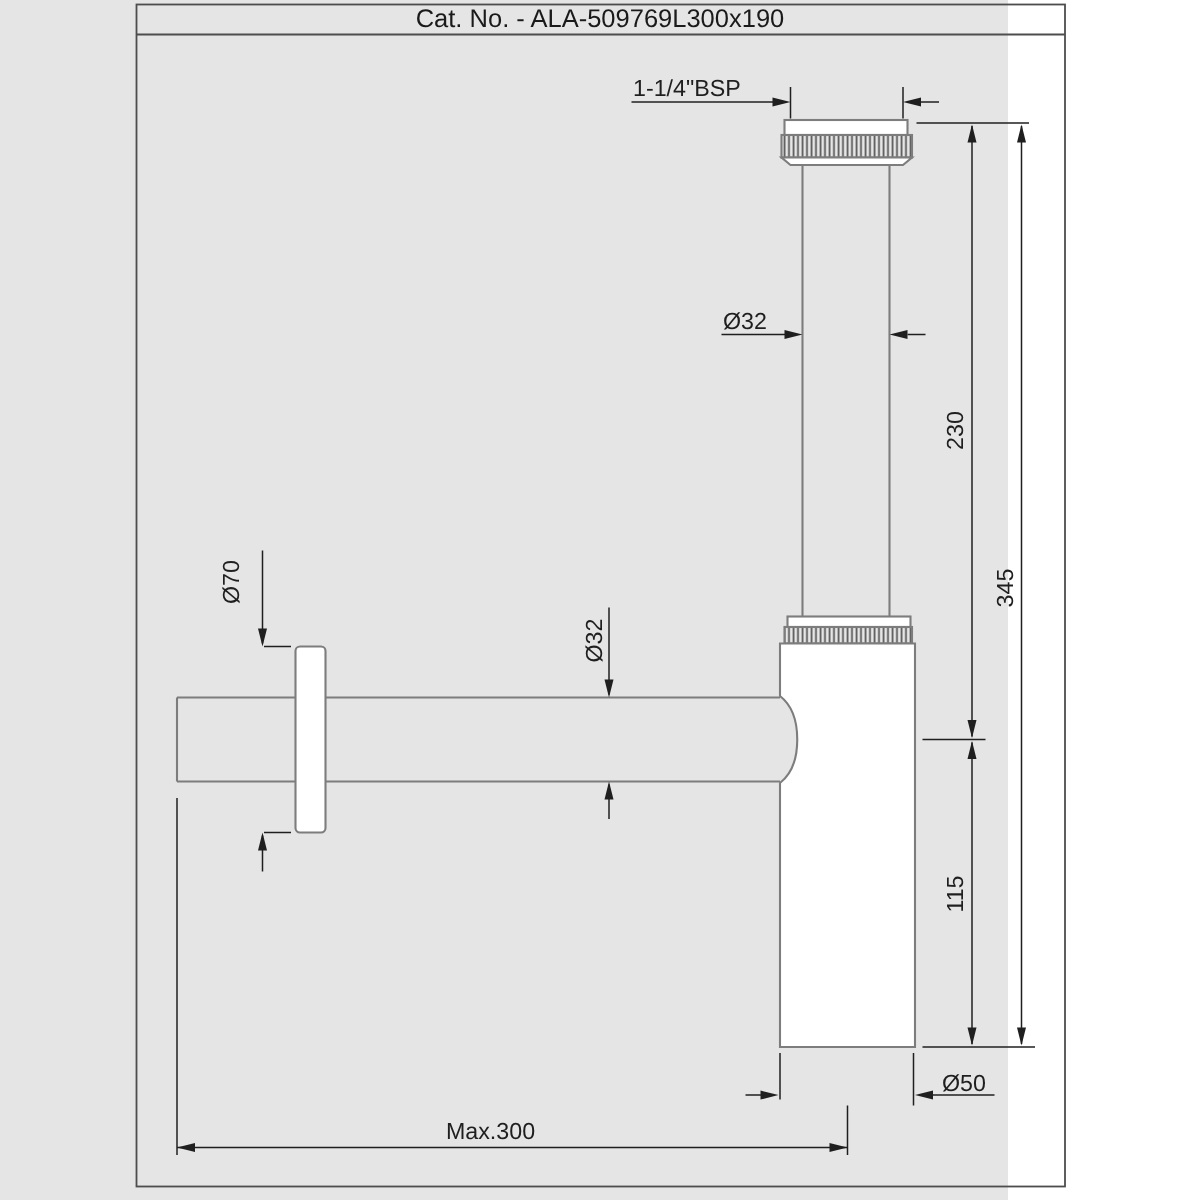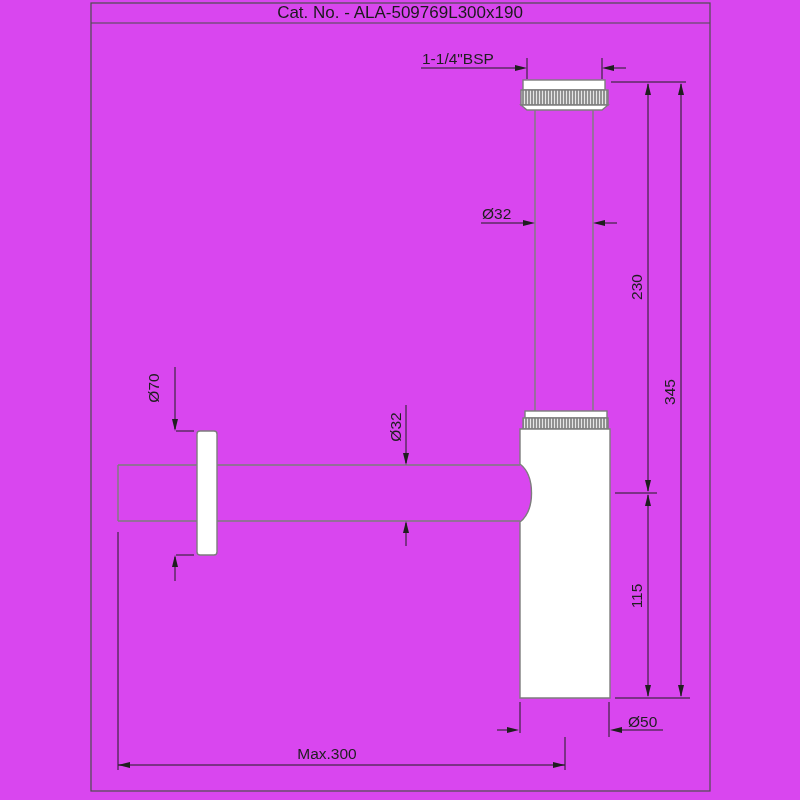--- a/index.html
+++ b/index.html
@@ -1,16 +1,16 @@
 <!DOCTYPE html>
 <html><head>
 <meta charset="utf-8">
 <style>
   html, body { margin: 0; padding: 0; background: #ffffff; }
-  .page { width: 800px; height: 800px; background: #d946ef; position: relative; }
+  .page { width: 672px; height: 800px; background: #e5e5e5; position: relative; }
   svg { display: block; }
   .frame rect, .frame line { stroke: #4d4d4d; stroke-width: 1.2; fill: none; }
   .title-text {
     font-family: "Liberation Sans", sans-serif;
     font-size: 17px;
     fill: #1a1a1a;
     text-anchor: middle;
   }
   .obj line, .obj path, .obj rect { stroke: #7d7d7d; stroke-width: 1.4; fill: none; }
   .obj .filled { fill: #ffffff; }

